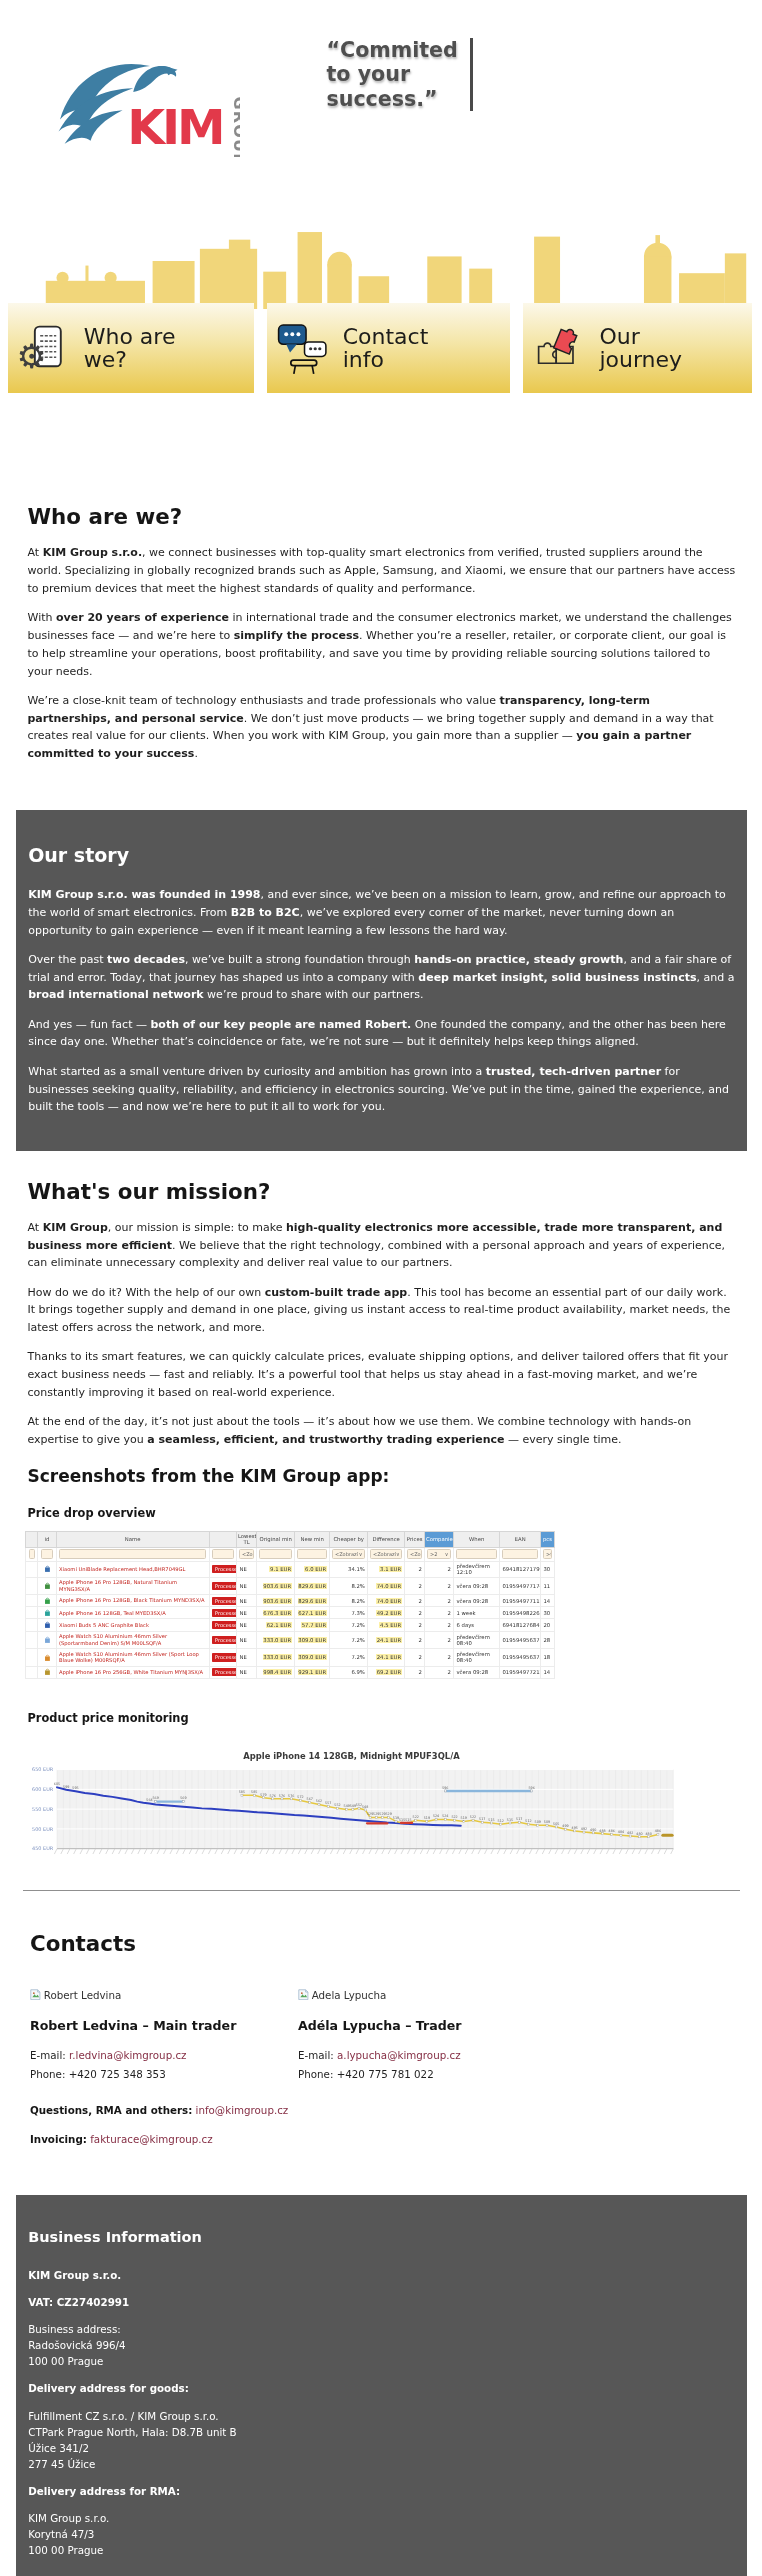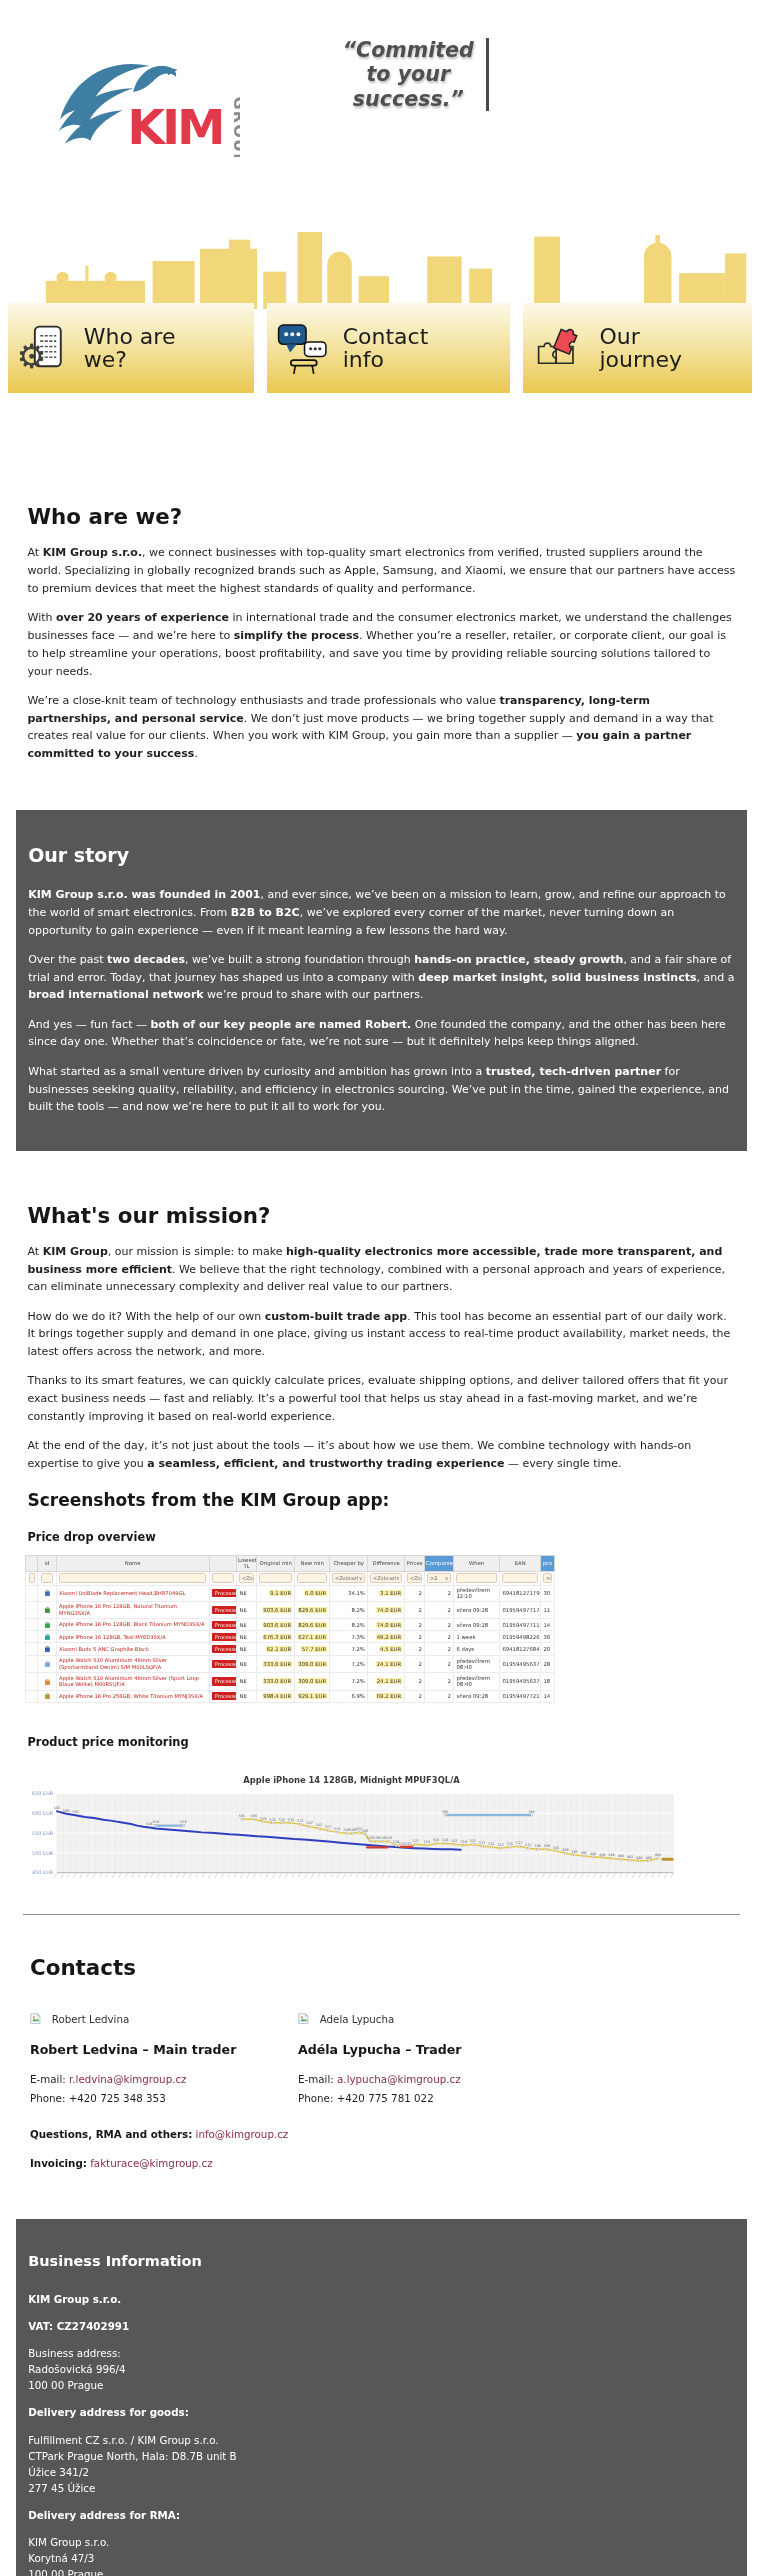--- a/index.html
+++ b/index.html
@@ -2,23 +2,23 @@
 <html style="font-size:12.2px"><head>
 <meta charset="utf-8">
 <style>
   * { margin:0; padding:0; box-sizing:border-box; }
   html,body { background:#fff; }
   body { width:763px; margin:0 auto; font-family:"DejaVu Sans",sans-serif; color:#222; }
 
   
   .header { position:relative; height:229px; }
   .logo { position:absolute; left:57px; top:46px; }
-  .quote { position:absolute; right:274px; top:38px; text-align:center;
+  .quote { position:absolute; right:290px; top:38px; 
            border-right:3.1px solid #4a4a4a; padding-right:12.2px;
-           font-style:italic; font-weight:bold; font-size:20.6px; color:#4f4f4f;
+           font-weight:bold; font-size:20.6px; color:#4f4f4f;
            line-height:1.18; text-shadow:0.8px 1.5px 2.3px rgba(0,0,0,.28); }
 
   
   .banner { position:relative; height:164px; }
   .skyline { position:absolute; left:0; top:0; width:100%; height:80px; }
   .cards { position:absolute; left:0; bottom:0; width:100%; height:90px; display:flex; }
   .card { background:linear-gradient(180deg,#fcf8ea 0%,#f4e5a6 45%,#e9c84e 100%);
           display:flex; align-items:center; height:90px; cursor:pointer; }
   .card1 { width:246px; margin-left:7.6px; }
   .card2 { width:229px; margin-left:13.7px; }
@@ -30,21 +30,21 @@
 
   
   .wrap { padding:0 27.5px; }
   h2.sec { font-size:21.4px; font-weight:bold; color:#161616; margin:0 0 15.3px; }
   .wrap p, .dark p { font-size:11px; line-height:1.62; color:#1f1f1f; margin:0 0 11.4px; }
   .dark { background:#575757; color:#fff; margin:0 16px; padding:34px 12.2px 23px; }
   .dark h3 { font-size:19px; font-weight:bold; margin:0 0 20px; }
   .dark p { color:#fff; }
   .who { margin-top:111px; }
   .story { margin-top:47px; }
-  .mission { margin-top:52px; }
+  .mission { margin-top:28px; }
   .shots { margin-top:17px; }
   .shots h2 { font-size:17px; margin-bottom:20px; }
   .subhead { font-size:11.4px; font-weight:bold; color:#161616; margin:13.7px 0 7.6px; }
 
   
   .ptable { margin:10.7px 0 0 -2.3px; border-collapse:collapse; table-layout:fixed; width:505px;
             font-size:5.3px; color:#333; background:#fff; }
   .ptable th { background:#efefef; border:0.8px solid #d6d6d6; font-weight:normal; color:#444;
                font-size:5.3px; padding:1.5px 0.8px; text-align:center; overflow:hidden; }
   .ptable th[data-sel="true"] { background:#5b9bd5; color:#fff; }
@@ -67,21 +67,21 @@
   
   .chartblock { margin:26px 0 0 23px; width:657px; }
   .charttitle { text-align:center; font-size:8.4px; font-weight:bold; color:#3a3a3a; margin-bottom:4.6px; }
 
   .divider { border:none; border-top:1.5px solid #8f8f8f; margin:17px 23px 0; }
 
   
   .contacts { padding:0 30px; margin-top:40px; }
   .people { display:flex; }
   .person { width:268px; }
-  .imgalt { display:flex; align-items:center; gap:11px; font-size:10.3px; color:#333; margin-top:17px; }
+  .imgalt { display:flex; align-items:center; gap:3px; font-size:10.3px; color:#333; margin-top:17px; }
   .pname2 { font-size:12.6px; font-weight:bold; margin:17px 0 13.7px; color:#161616; }
   .pline { font-size:10.3px; line-height:1.8; color:#1f1f1f; }
   a.link { color:#852e44; text-decoration:none; }
   .extra { font-size:10.3px; margin-top:20px; }
   .extra .row { margin-bottom:17px; }
   .extra b { color:#161616; }
 
   
   .business { margin-top:50px; }
   .business h3 { font-size:14.5px; margin-bottom:23px; }
@@ -204,21 +204,21 @@
 
 <div class="wrap who">
   <h2 class="sec">Who are we?</h2>
   <p><span>At </span><b>KIM Group s.r.o.</b><span>, we connect businesses with top-quality smart electronics from verified, trusted suppliers around the world. Specializing in globally recognized brands such as Apple, Samsung, and Xiaomi, we ensure that our partners have access to premium devices that meet the highest standards of quality and performance.</span></p>
   <p><span>With </span><b>over 20 years of experience</b><span> in international trade and the consumer electronics market, we understand the challenges businesses face — and we’re here to </span><b>simplify the process</b><span>. Whether you’re a reseller, retailer, or corporate client, our goal is to help streamline your operations, boost profitability, and save you time by providing reliable sourcing solutions tailored to your needs.</span></p>
   <p><span>We’re a close-knit team of technology enthusiasts and trade professionals who value </span><b>transparency, long-term partnerships, and personal service</b><span>. We don’t just move products — we bring together supply and demand in a way that creates real value for our clients. When you work with KIM Group, you gain more than a supplier — </span><b>you gain a partner committed to your success</b><span>.</span></p>
 </div>
 
 <div class="dark story">
   <h3>Our story</h3>
-  <p><b>KIM Group s.r.o. was founded in 2001</b><span>, and ever since, we’ve been on a mission to learn, grow, and refine our approach to the world of smart electronics. From </span><b>B2B to B2C</b><span>, we’ve explored every corner of the market, never turning down an opportunity to gain experience — even if it meant learning a few lessons the hard way.</span></p>
+  <p><b>KIM Group s.r.o. was founded in 1998</b><span>, and ever since, we’ve been on a mission to learn, grow, and refine our approach to the world of smart electronics. From </span><b>B2B to B2C</b><span>, we’ve explored every corner of the market, never turning down an opportunity to gain experience — even if it meant learning a few lessons the hard way.</span></p>
   <p><span>Over the past </span><b>two decades</b><span>, we’ve built a strong foundation through </span><b>hands-on practice, steady growth</b><span>, and a fair share of trial and error. Today, that journey has shaped us into a company with </span><b>deep market insight, solid business instincts</b><span>, and a </span><b>broad international network</b><span> we’re proud to share with our partners.</span></p>
   <p><span>And yes — fun fact — </span><b>both of our key people are named Robert.</b><span> One founded the company, and the other has been here since day one. Whether that’s coincidence or fate, we’re not sure — but it definitely helps keep things aligned.</span></p>
   <p><span>What started as a small venture driven by curiosity and ambition has grown into a </span><b>trusted, tech-driven partner</b><span> for businesses seeking quality, reliability, and efficiency in electronics sourcing. We’ve put in the time, gained the experience, and built the tools — and now we’re here to put it all to work for you.</span></p>
 </div>
 
 <div class="wrap mission">
   <h2 class="sec">What's our mission?</h2>
   <p><span>At </span><b>KIM Group</b><span>, our mission is simple: to make </span><b>high-quality electronics more accessible, trade more transparent, and business more efficient</b><span>. We believe that the right technology, combined with a personal approach and years of experience, can eliminate unnecessary complexity and deliver real value to our partners.</span></p>
   <p><span>How do we do it? With the help of our own </span><b>custom-built trade app</b><span>. This tool has become an essential part of our daily work. It brings together supply and demand in one place, giving us instant access to real-time product availability, market needs, the latest offers across the network, and more.</span></p>
   <p><span>Thanks to its smart features, we can quickly calculate prices, evaluate shipping options, and deliver tailored offers that fit your exact business needs — fast and reliably. It’s a powerful tool that helps us stay ahead in a fast-moving market, and we’re constantly improving it based on real-world experience.</span></p>

